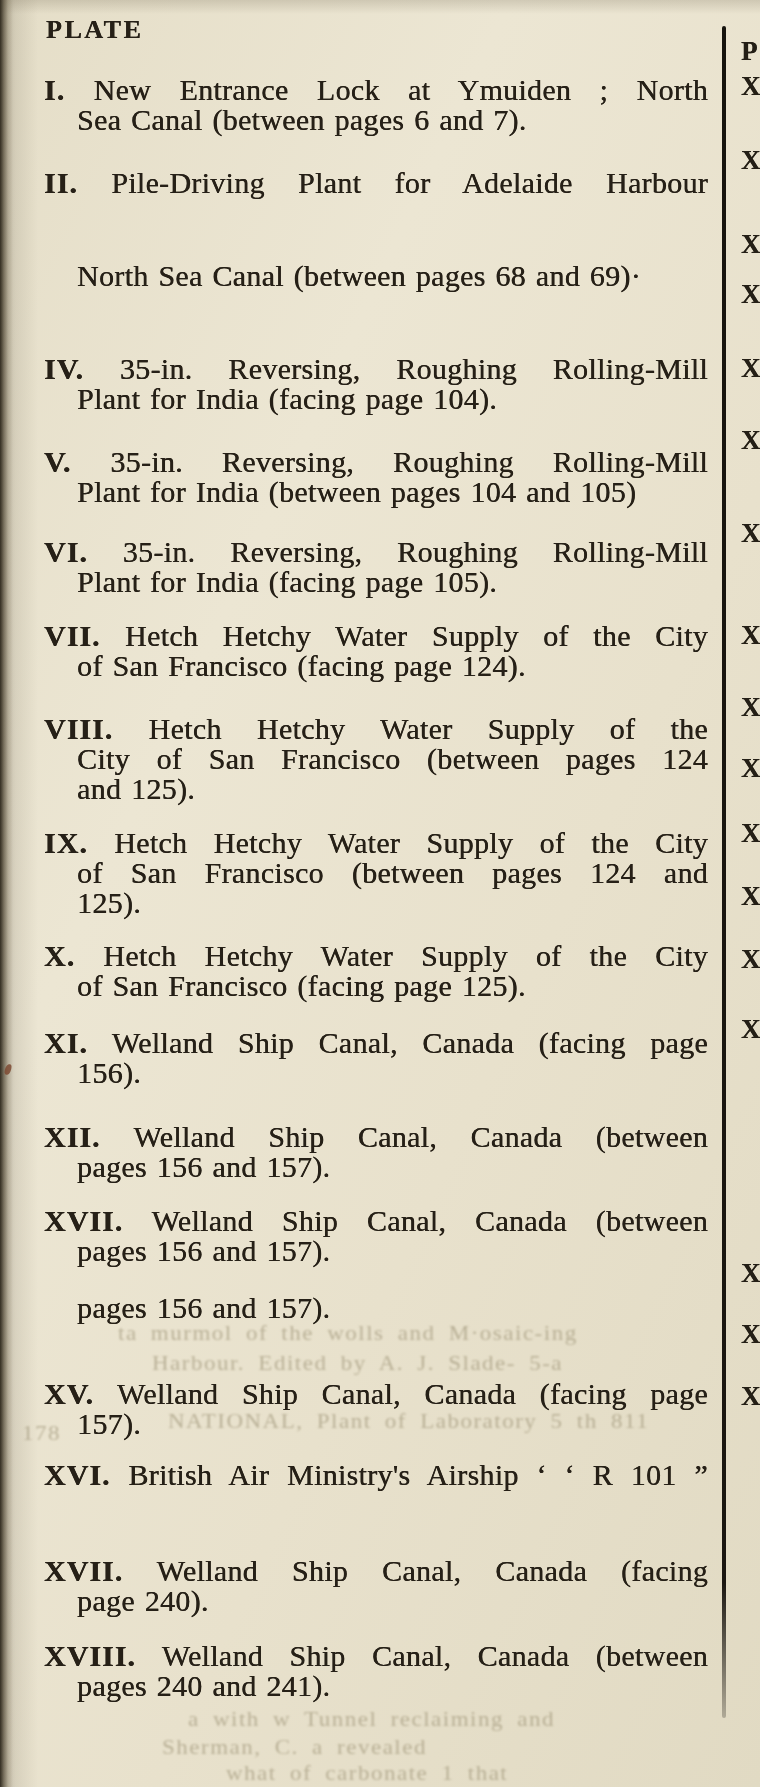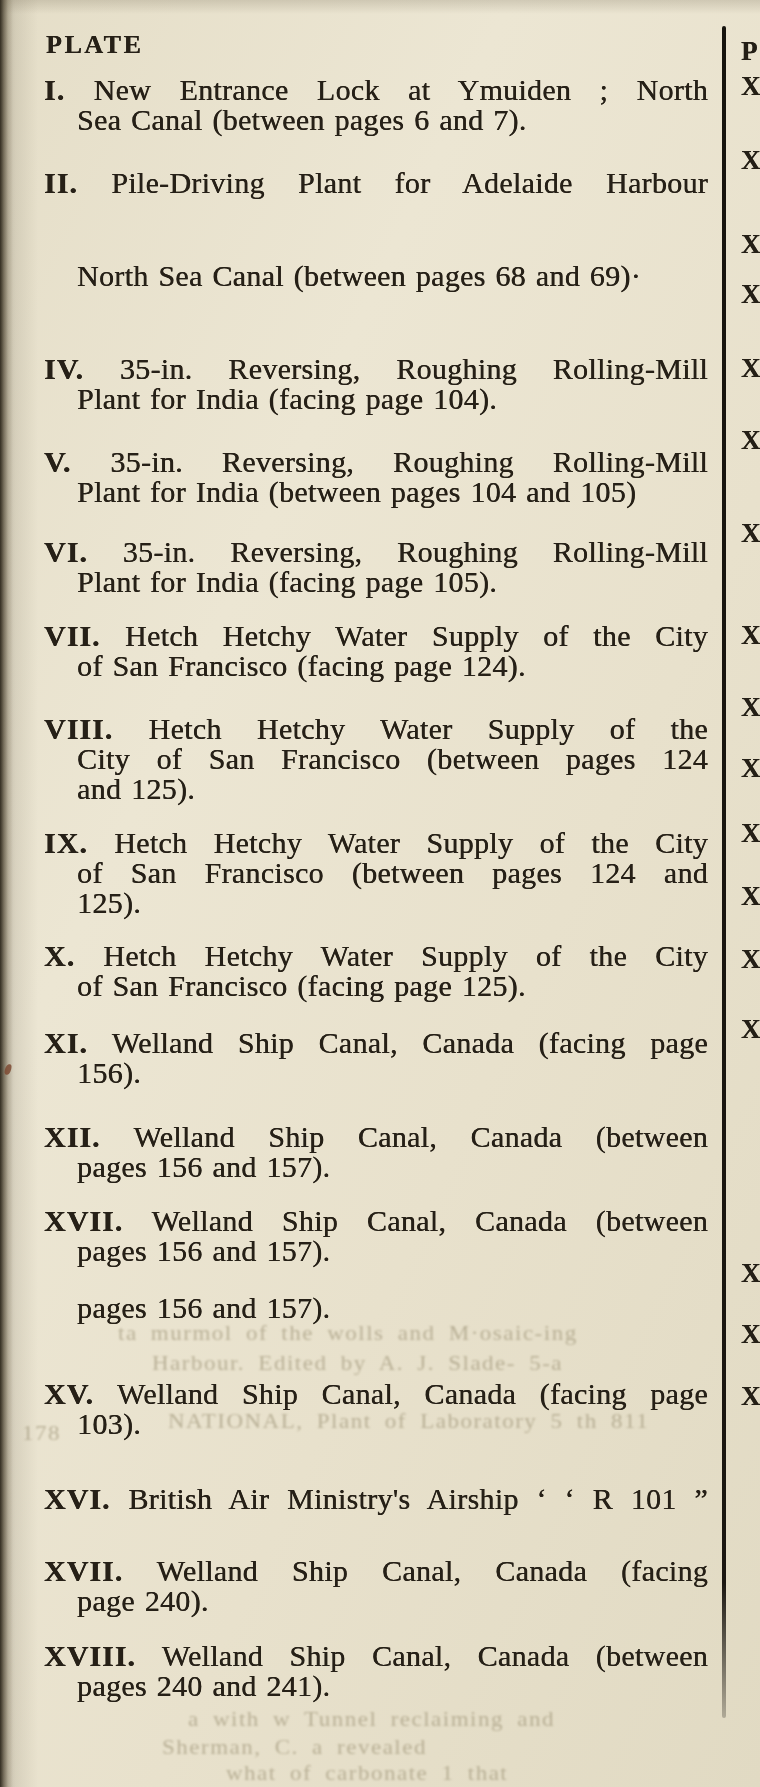--- a/index.html
+++ b/index.html
@@ -46,21 +46,21 @@
     transform:scaleY(.95);white-space:nowrap;overflow:hidden;
   }
 </style>
 </head>
 <body>
 
 <div class="gutter"></div>
 <div class="speck" style="left:5px;top:1064px;"></div>
 
 <div class="page-col">
-  <div class="hdr" style="top:30px;">PLATE</div>
+  <div class="hdr" style="top:15px;">PLATE</div>
   <div>
       <div class="entry" style="top: 75px;">
         <div class="line just"><span class="num">I.</span> <span>New Entrance Lock at Ymuiden ; North</span></div>
         <div class="line cont">Sea Canal (between pages 6 and 7).</div>
       </div>
       <div class="entry" style="top: 168px;">
         <div class="line just"><span class="num">II.</span> <span>Pile-Driving Plant for Adelaide Harbour</span></div>
       </div>
       <div class="entry" style="top: 261px;">
         <div class="line cont">North Sea Canal (between pages 68 and 69)·</div>
@@ -105,23 +105,23 @@
       </div>
       <div class="entry" style="top: 1206px;">
         <div class="line just"><span class="num">XVII.</span> <span>Welland Ship Canal, Canada (between</span></div>
         <div class="line cont">pages 156 and 157).</div>
       </div>
       <div class="entry" style="top: 1293px;">
         <div class="line cont">pages 156 and 157).</div>
       </div>
       <div class="entry" style="top: 1379px;">
         <div class="line just"><span class="num">XV.</span> <span>Welland Ship Canal, Canada (facing page</span></div>
-        <div class="line cont">103).</div>
+        <div class="line cont">157).</div>
       </div>
-      <div class="entry" style="top: 1460px; margin-top: 24px;">
+      <div class="entry" style="top: 1460px;">
         <div class="line just"><span class="num">XVI.</span> <span>British Air Ministry's Airship ‘ ‘ R 101 ”</span></div>
       </div>
       <div class="entry" style="top: 1556px;">
         <div class="line just"><span class="num">XVII.</span> <span>Welland Ship Canal, Canada (facing</span></div>
         <div class="line cont">page 240).</div>
       </div>
       <div class="entry" style="top: 1641px;">
         <div class="line just"><span class="num">XVIII.</span> <span>Welland Ship Canal, Canada (between</span></div>
         <div class="line cont">pages 240 and 241).</div>
       </div>

